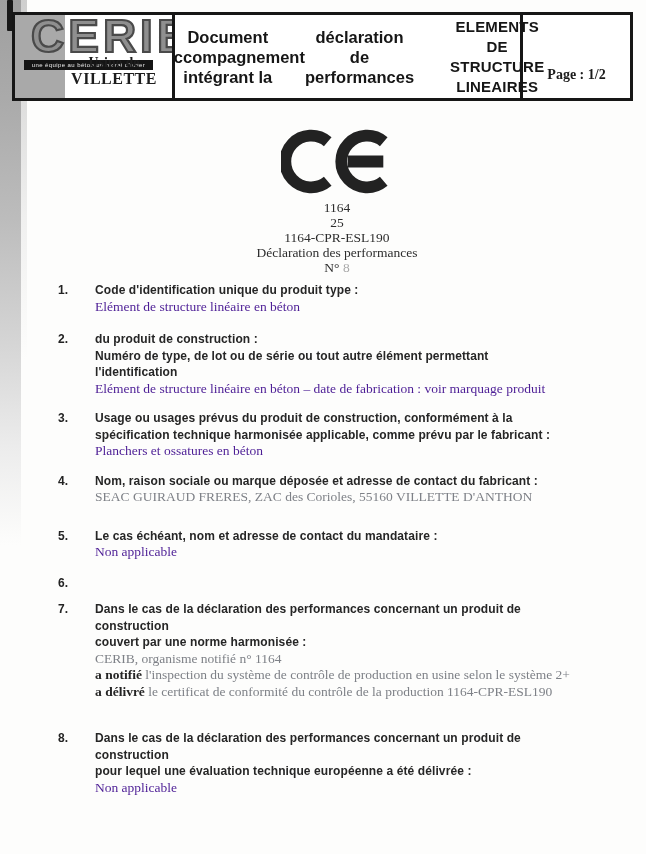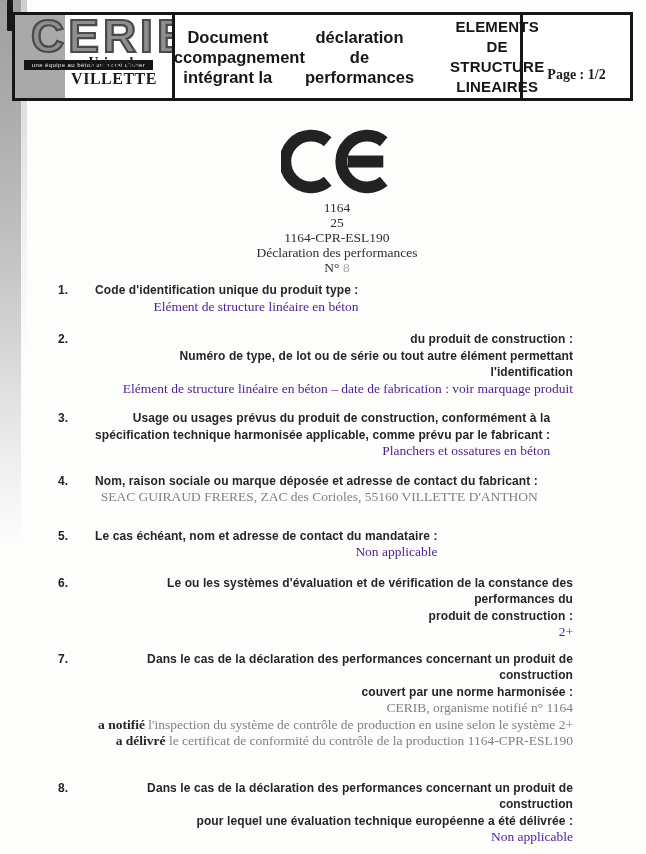--- a/index.html
+++ b/index.html
@@ -72,21 +72,21 @@
   .ce-svg{display:block;margin:0 auto 5px auto;}
   .ce-line{font-size:13.5px;line-height:15px;}
   .ce-num-light{color:#a9a9a9;}
   
   .list{position:absolute;left:0;top:282px;width:100%;}
   .item{display:flex;padding-left:58px;}
   .item-num{
     width:37px;flex:0 0 37px;
     font-size:12px;line-height:16.5px;color:#232323;font-weight:bold;
   }
-  .item-body{max-width:478px;text-align:right;}
+  .item-body{max-width:478px;}
   .q-line{font-size:12px;line-height:16.5px;color:#262626;font-weight:bold;letter-spacing:.1px;}
   .a-line{font-family:"Liberation Serif",serif;font-size:13.5px;line-height:16.5px;color:#4c1d95;}
   .a-dark{color:#7e8187;}
   .a-bold{font-weight:bold;color:#242424;}
   .mb16{margin-bottom:16px;} .mb13{margin-bottom:13px;} .mb22{margin-bottom:22px;}
   .mb14{margin-bottom:14px;} .mb10{margin-bottom:10px;} .mb30{margin-bottom:30px;}
 </style>
 </head>
 <body>
 
@@ -168,25 +168,20 @@
     <div class="item mb14">
       <div class="item-num">5.</div>
       <div class="item-body">
         <div class="q-line">Le cas échéant, nom et adresse de contact du mandataire :</div>
         <div class="a-line">Non applicable</div>
       </div>
     </div>
 
     <div class="item mb10">
       <div class="item-num">6.</div>
-      <div class="item-body">
-        <div class="q-line">Le ou les systèmes d'évaluation et de vérification de la constance des performances du</div>
-        <div class="q-line">produit de construction :</div>
-        <div class="a-line">2+</div>
-      </div>
     </div>
 
     <div class="item mb30">
       <div class="item-num">7.</div>
       <div class="item-body">
         <div class="q-line">Dans le cas de la déclaration des performances concernant un produit de construction</div>
         <div class="q-line">couvert par une norme harmonisée :</div>
         <div class="a-line a-dark">CERIB, organisme notifié n° 1164</div>
         <div class="a-line a-dark"><span class="a-bold">a notifié</span><span> l'inspection du système de contrôle de production en usine selon le système 2+</span></div>
         <div class="a-line a-dark"><span class="a-bold">a délivré</span><span> le certificat de conformité du contrôle de la production 1164-CPR-ESL190</span></div>

